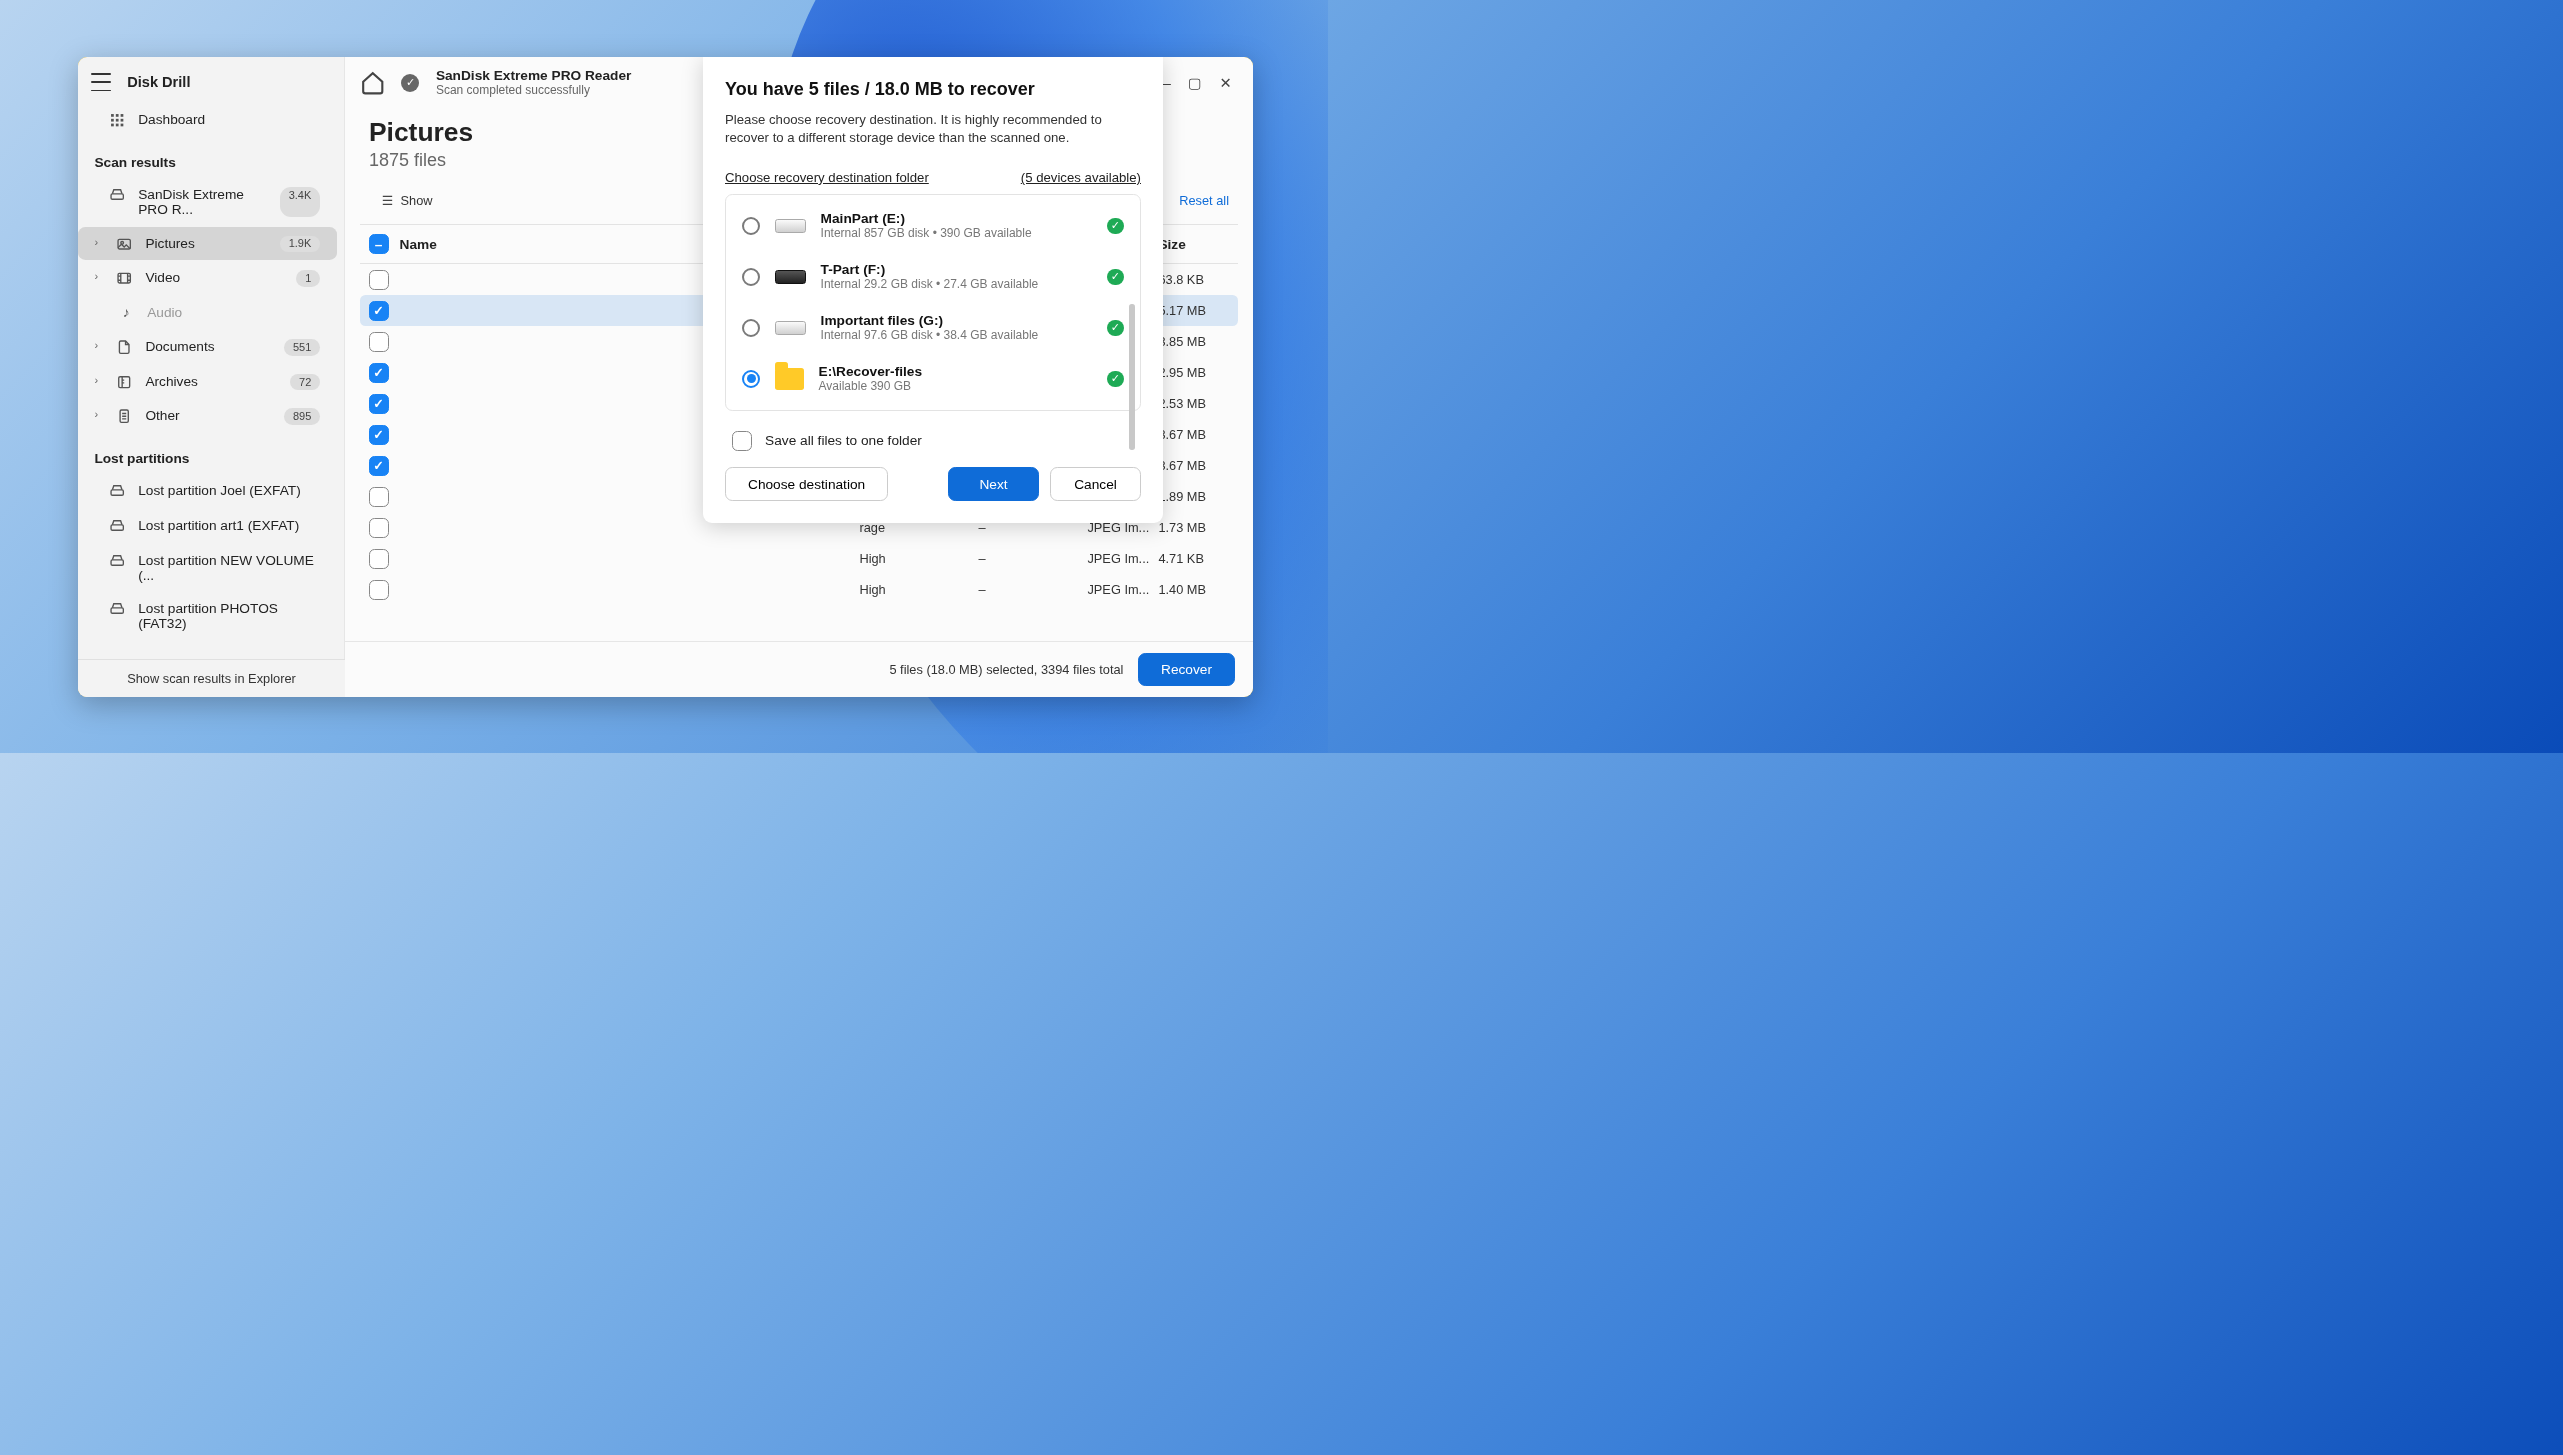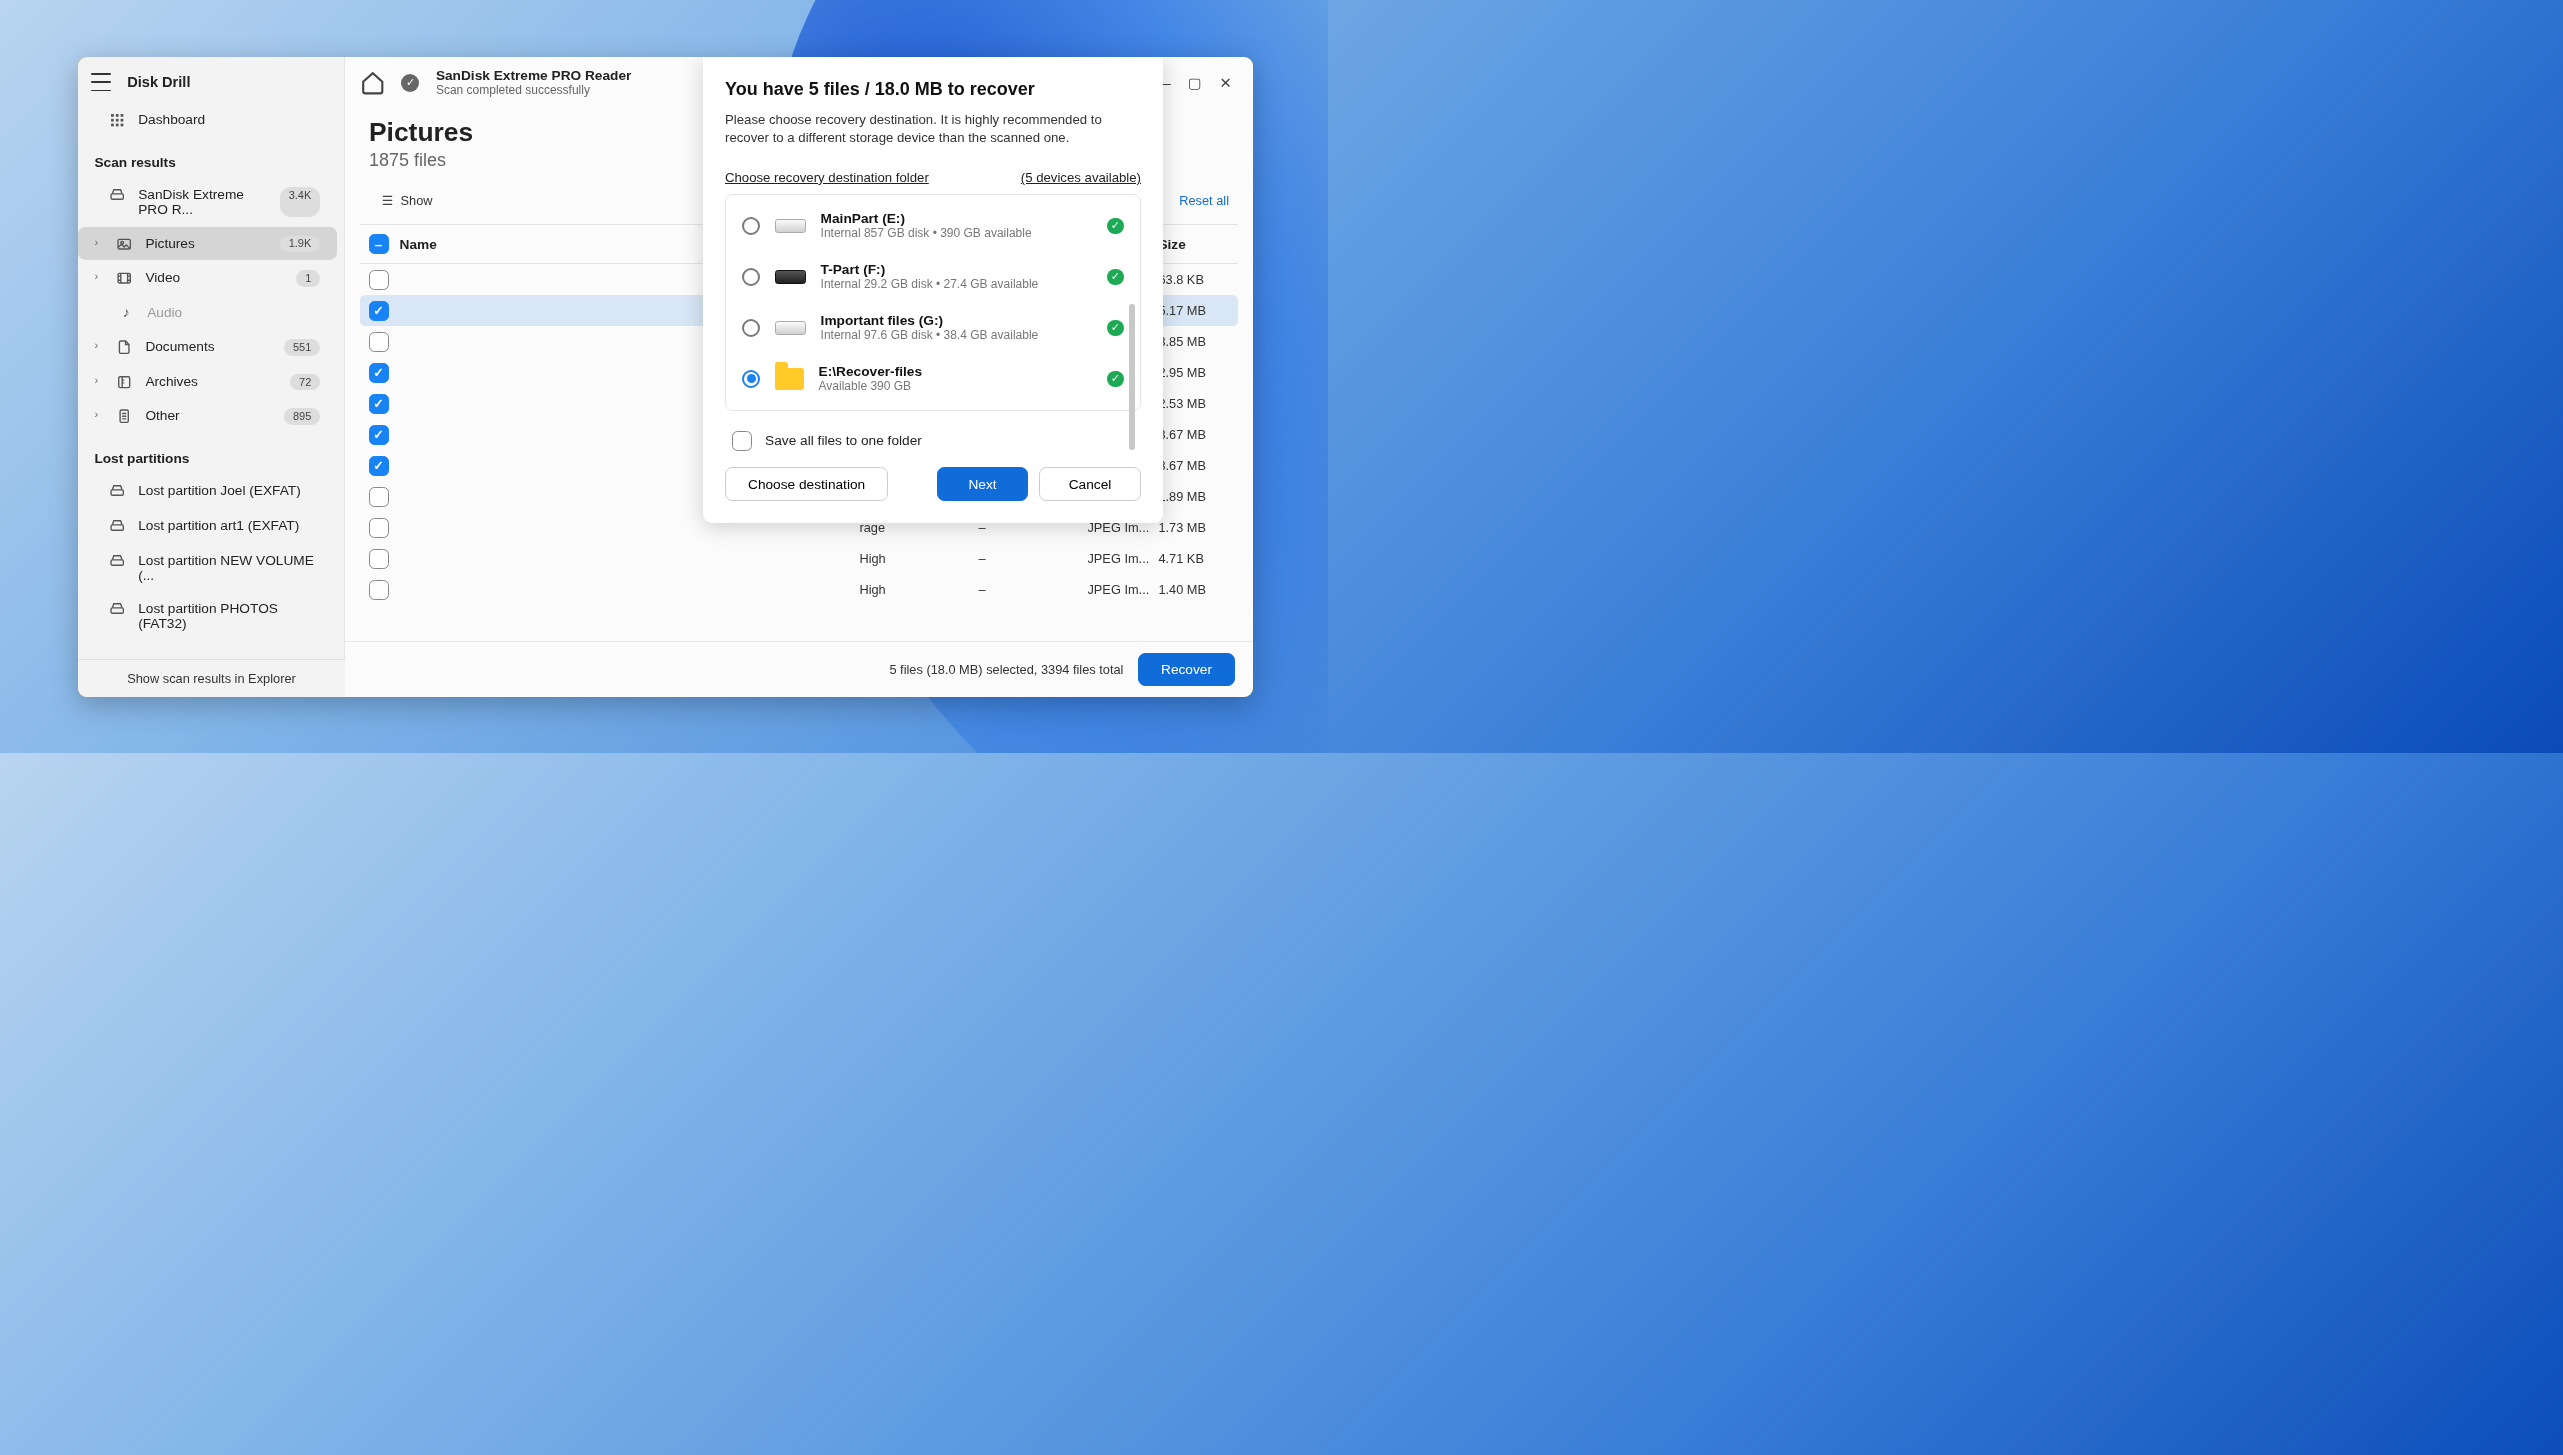--- a/index.html
+++ b/index.html
@@ -468,18 +468,18 @@
         <div class="sb-scroll"></div>
       </div>
       <div class="ov-cb-row">
         <div class="ov-cb"></div>
         <span>Save all files to one folder</span>
       </div>
       <div class="ov-btns">
         <button class="btn">Choose destination</button>
         <div class="spacer"></div>
         <button class="btn primary" style="width:91px">Next</button>
-        <button class="btn" style="width:102px">Cancel</button>
+        <button class="btn" style="width:91px">Cancel</button>
       </div>
     </div>
   </div>
 </div>
 
 
 </body></html>

